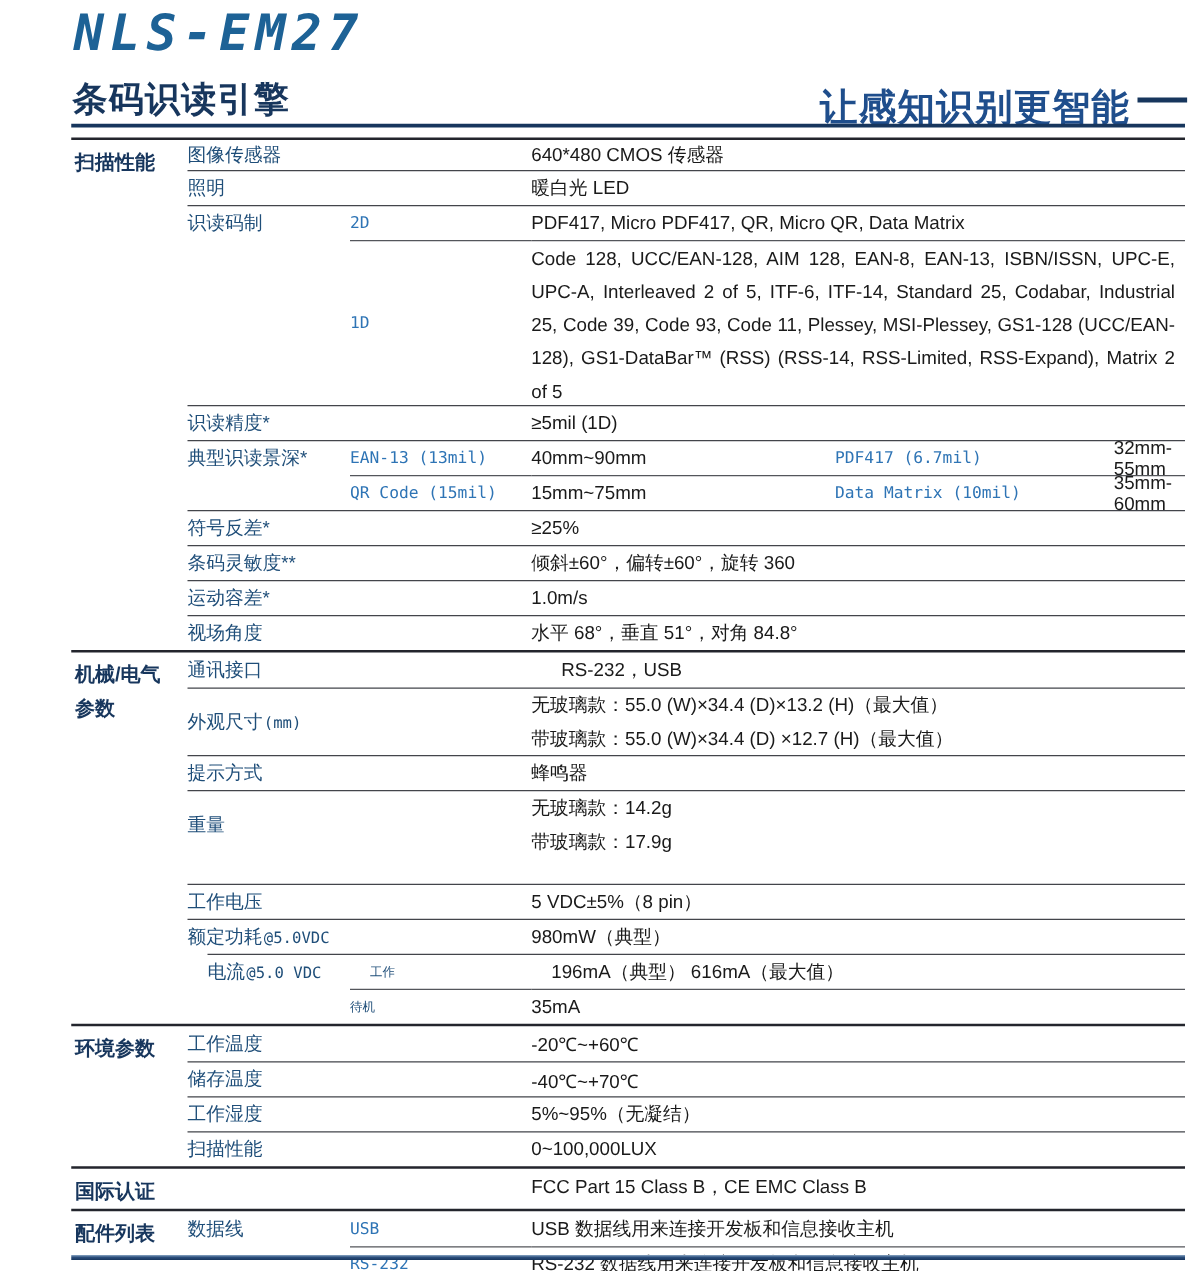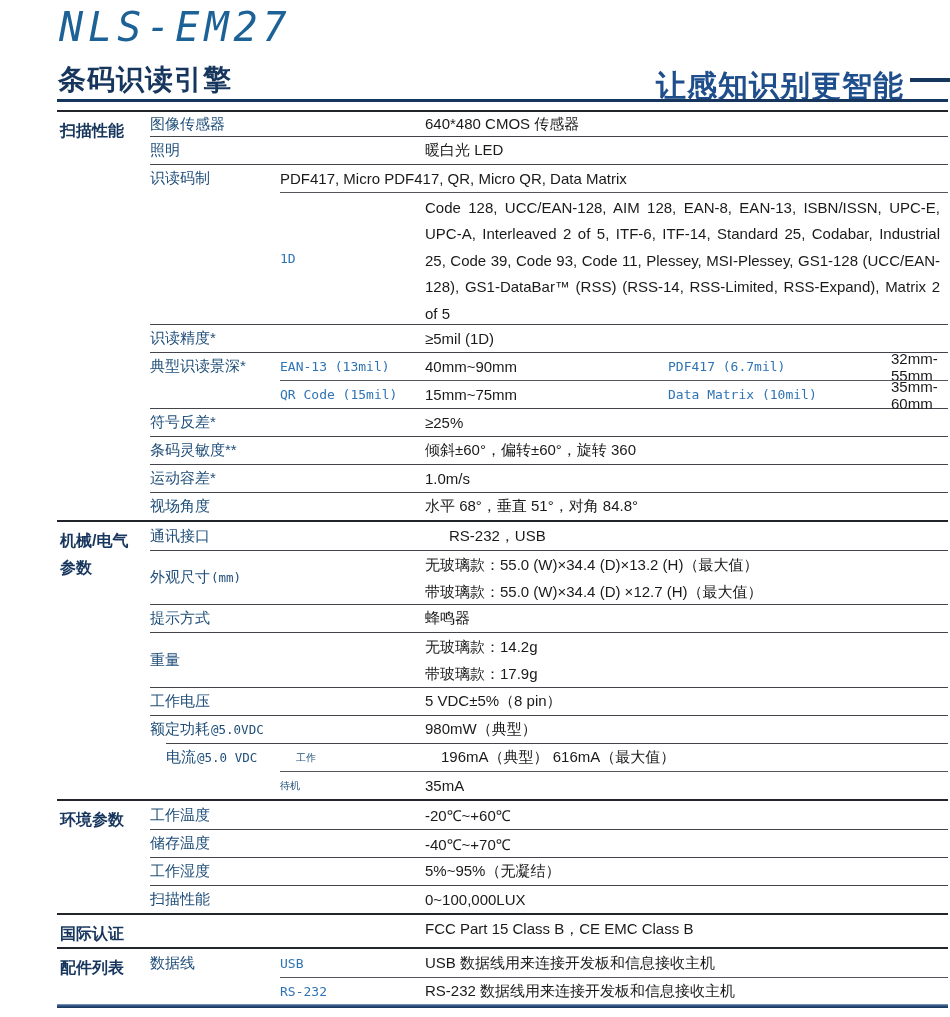--- a/index.html
+++ b/index.html
@@ -1,20 +1,20 @@
 <!DOCTYPE html>
 <html style="--title-blue: #1d6296; --heading-navy: #17365d; --slogan-blue: #1f4e8c; --attr-blue: #1f4e79; --sub-blue: #2e74b5; --text-black: #1a1a1a; --table-border-dark: #23252d;"><head>
 <meta charset="utf-8">
 <style>
   html,body{margin:0;padding:0;background:#fff;}
   .page{position:relative;width:950px;height:1017px;background:#fff;overflow:hidden;
         font-family:"Liberation Sans",sans-serif;color:#1a1a1a;}
   .header{position:absolute;left:57px;top:0;width:891px;height:110px;}
   .model{position:absolute;left:2px;top:4px;font-family:"DejaVu Sans Mono",monospace;
-         font-style:italic;font-weight:normal;font-size:40px;letter-spacing:5px;color:var(--title-blue);}
+         font-style:italic;font-weight:bold;font-size:40px;letter-spacing:5px;color:var(--title-blue);}
   .subtitle{position:absolute;left:1px;top:61px;font-size:28px;font-weight:bold;
             color:var(--heading-navy);letter-spacing:1px;}
   .slogan{position:absolute;right:44px;top:66px;font-size:30px;font-weight:bold;
           color:var(--slogan-blue);letter-spacing:1px;}
   .slogan-dash{position:absolute;right:-2px;top:78px;width:40px;height:3.5px;background:var(--heading-navy);}
   .header-rule{position:absolute;left:0;top:99px;width:100%;height:2.5px;background:var(--heading-navy);}
 
   .table{position:absolute;left:57px;top:110px;width:891px;
          border-top:2.5px solid var(--table-border-dark);}
   .section{display:flex;}
@@ -79,20 +79,21 @@
             </div>
             <div class="cell cell-sub"></div>
             <div class="cell cell-value">
               <div class="value-text">暖白光 LED</div>
             </div>
           </div>
           <div class="row sep-attr" style="height: 28px;">
             <div class="cell cell-attr">
               <div class="attr-text">识读码制</div>
             </div>
+            <div class="cell cell-sub">2D</div>
             <div class="cell cell-value">
               <div class="value-text">PDF417, Micro PDF417, QR, Micro QR, Data Matrix</div>
             </div>
           </div>
           <div class="row sep-sub" style="height: 132px;">
             <div class="cell cell-attr"></div>
             <div class="cell cell-sub">1D</div>
             <div class="cell cell-value top">
               <div class="value-text justify">Code 128, UCC/EAN-128, AIM 128, EAN-8, EAN-13, ISBN/ISSN, UPC-E, UPC-A, Interleaved 2 of 5, ITF-6, ITF-14, Standard 25, Codabar, Industrial 25, Code 39, Code 93, Code 11, Plessey, MSI-Plessey, GS1-128 (UCC/EAN-128), GS1-DataBar™ (RSS) (RSS-14, RSS-Limited, RSS-Expand), Matrix 2 of 5</div>
             </div>
@@ -202,21 +203,21 @@
           <div class="row sep-attr" style="height: 55px;">
             <div class="cell cell-attr">
               <div class="attr-text">重量</div>
             </div>
             <div class="cell cell-sub"></div>
             <div class="cell cell-value multiline">
               <div class="value-line">无玻璃款：14.2g</div>
               <div class="value-line">带玻璃款：17.9g</div>
             </div>
           </div>
-          <div class="row sep-attr" style="height: 28px;">
+          <div class="row sep-attr" style="height: 28px; margin-top: 20px;">
             <div class="cell cell-attr">
               <div class="attr-text">工作电压</div>
             </div>
             <div class="cell cell-sub"></div>
             <div class="cell cell-value">
               <div class="value-text">5 VDC±5%（8 pin）</div>
             </div>
           </div>
           <div class="row sep-attr" style="height: 28px;">
             <div class="cell cell-attr">

